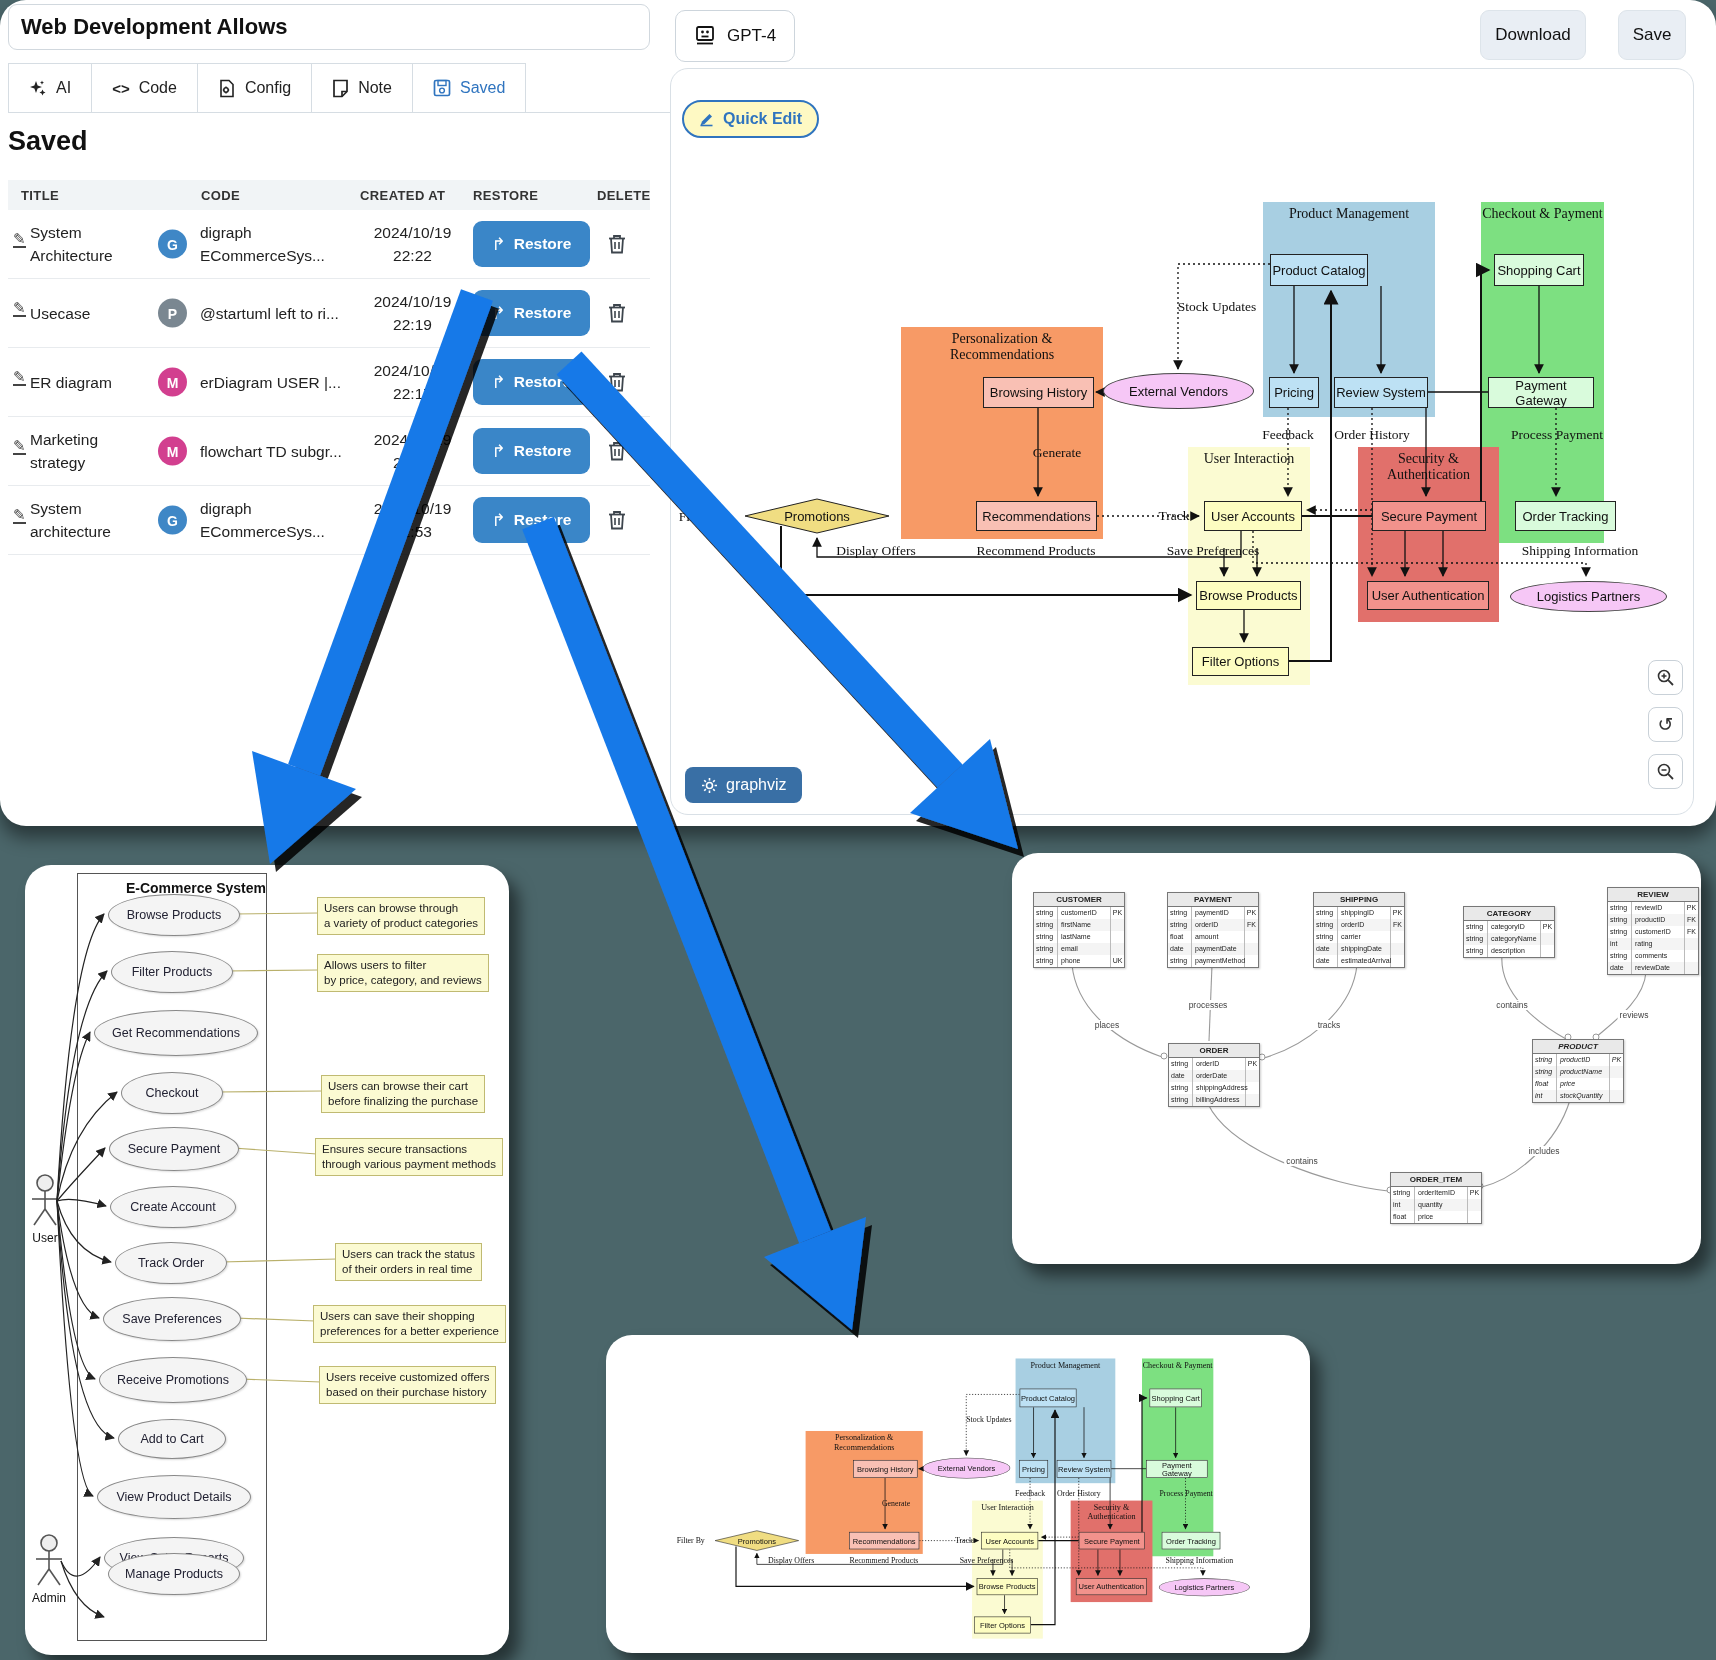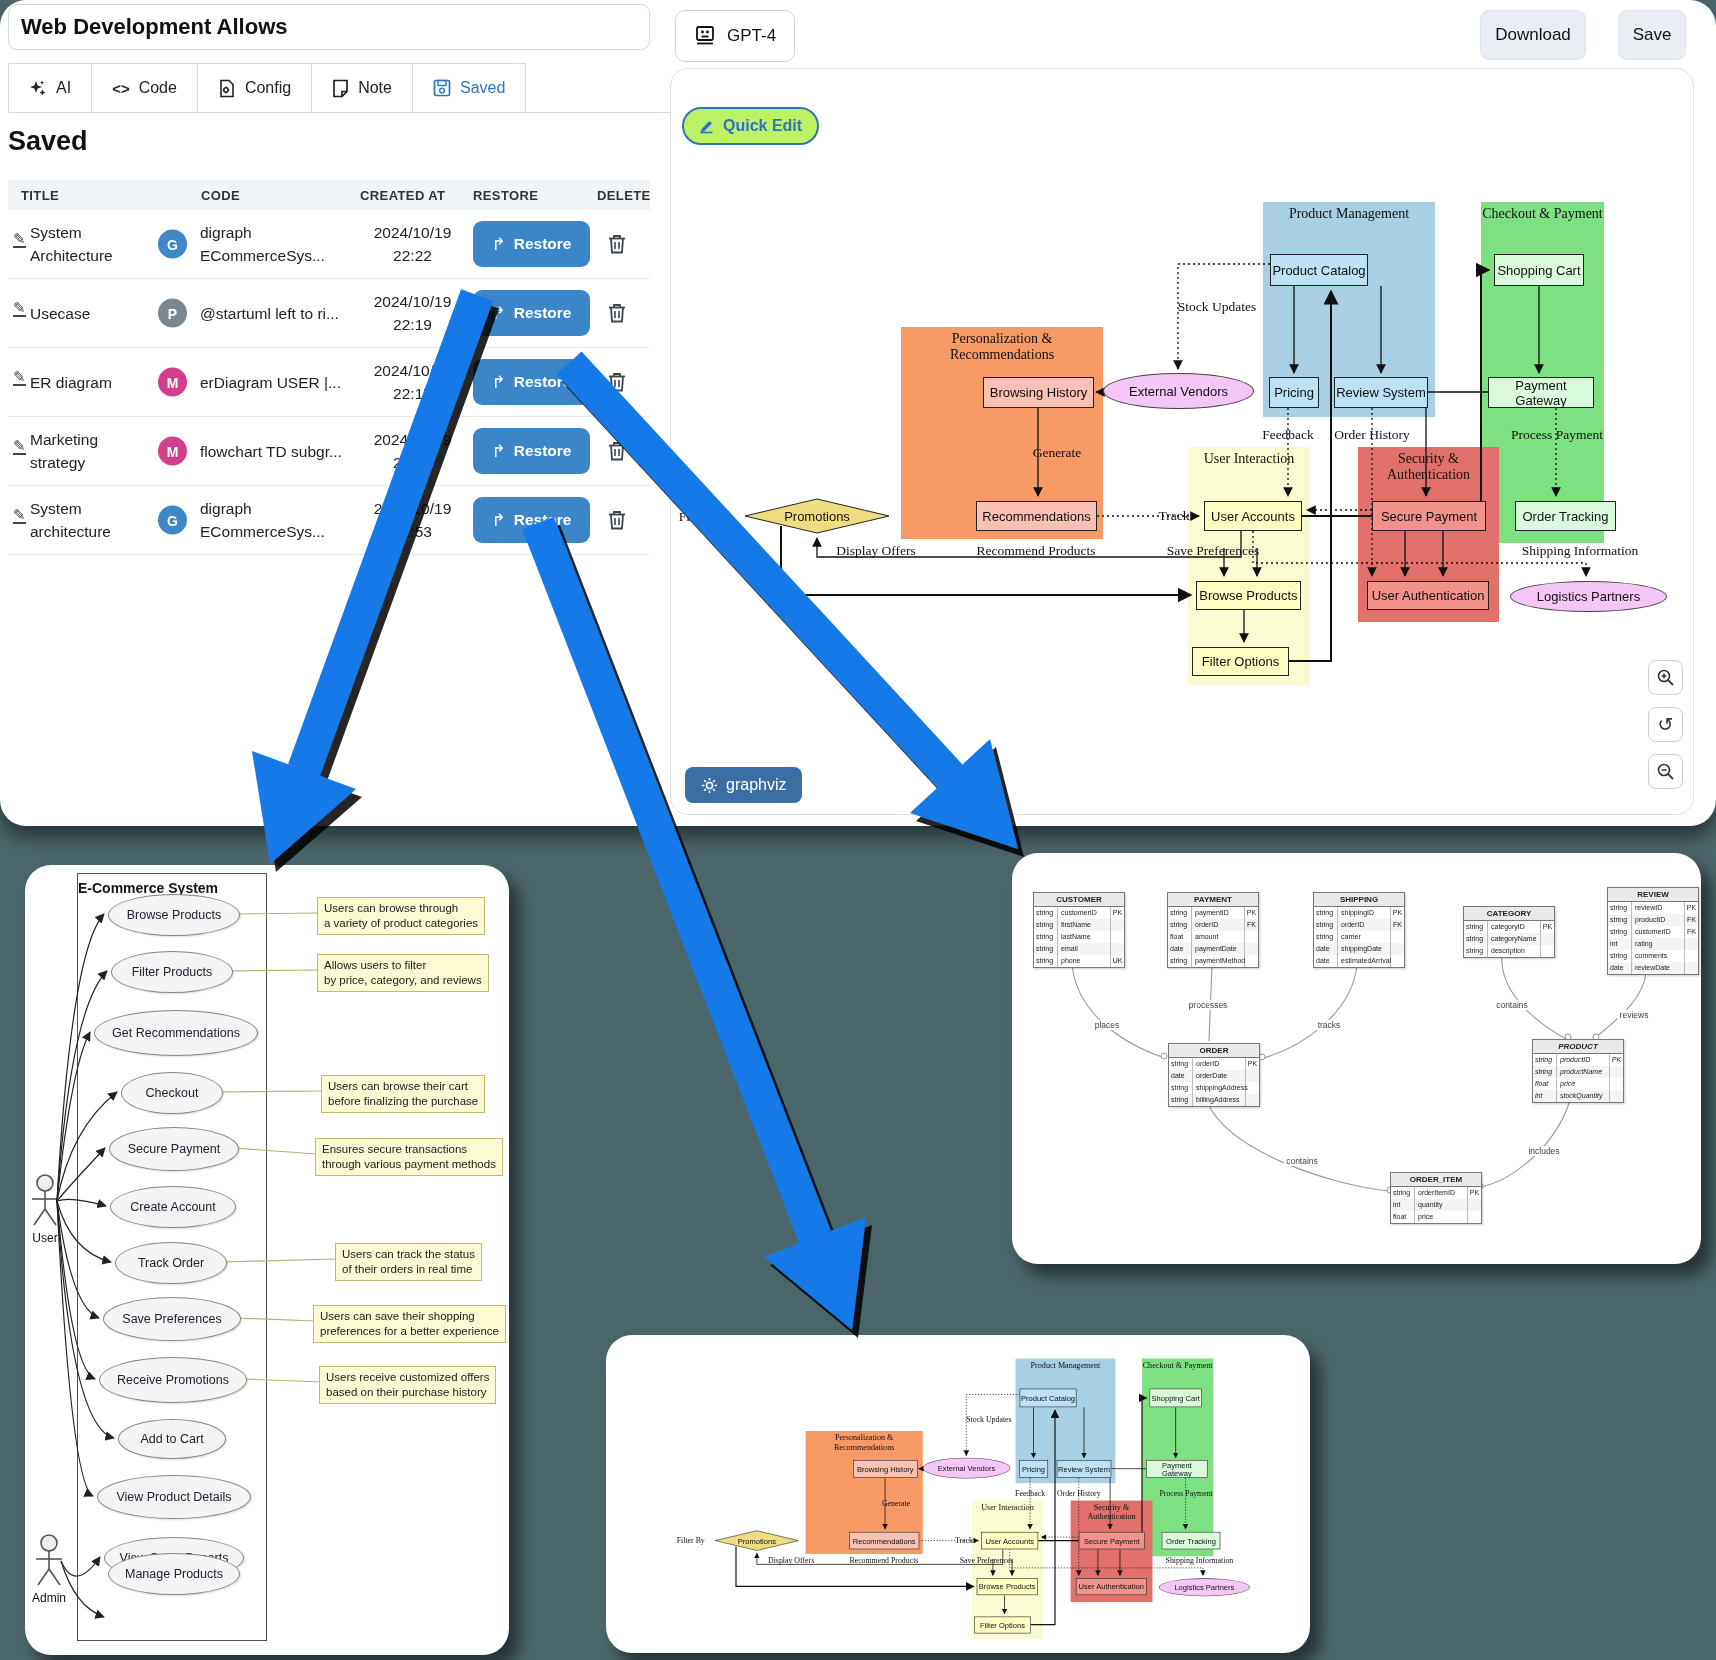--- a/index.html
+++ b/index.html
@@ -23,39 +23,39 @@
   .srow .badge{position:absolute;left:150px;top:50%;transform:translateY(-50%);width:29px;height:29px;border-radius:50%;color:#fff;font-weight:bold;font-size:14px;display:flex;align-items:center;justify-content:center;}
   .srow .rcode{position:absolute;left:192px;top:50%;transform:translateY(-50%);width:155px;font-size:15.5px;color:#222;line-height:23px;}
   .srow .rdate{position:absolute;left:352px;top:50%;transform:translateY(-50%);width:105px;text-align:center;font-size:15.5px;color:#222;line-height:23px;}
   .restore-btn{position:absolute;left:465px;top:11px;width:117px;height:46px;background:#3a86c8;border-radius:9px;color:#fff;display:flex;align-items:center;justify-content:center;gap:8px;font-size:15.5px;font-weight:bold;cursor:pointer;}
   .restore-btn .ric{font-size:17px;font-weight:normal;}
   .trash{position:absolute;left:600px;top:24px;width:18px;height:20px;cursor:pointer;}
   
   .canvas-panel{position:absolute;left:670px;top:68px;width:1024px;height:747px;border:1px solid #d9e0e6;border-radius:18px;background:#fff;box-sizing:border-box;}
   .chip{position:absolute;left:675px;top:10px;height:50px;border:1px solid #cdd5dc;border-radius:10px;background:#fff;display:flex;align-items:center;gap:11px;padding:0 18px;font-size:17px;color:#111;cursor:pointer;}
   .topbtn{position:absolute;top:10px;height:48px;background:#e9eef4;border:1px solid #dde4ea;border-radius:9px;display:flex;align-items:center;justify-content:center;font-size:17px;color:#111;cursor:pointer;}
-  .quick-edit{position:absolute;left:11px;top:38px;height:34px;border:2.5px solid #2f74bf;border-radius:19px;display:flex;align-items:center;gap:9px;padding:0 15px;color:#2f74bf;font-weight:bold;font-size:16px;cursor:pointer;background:#bef264;}
+  .quick-edit{position:absolute;left:11px;top:31px;height:34px;border:2.5px solid #2f74bf;border-radius:19px;display:flex;align-items:center;gap:9px;padding:0 15px;color:#2f74bf;font-weight:bold;font-size:16px;cursor:pointer;background:#fef9c3;}
   .engine-btn{position:absolute;left:14px;top:698px;height:36px;padding:0 16px;background:#396fa5;border-radius:8px;color:#fff;display:flex;align-items:center;gap:8px;font-size:16px;cursor:pointer;}
   .zoombtn{position:absolute;left:977px;width:33px;height:33px;border:1px solid #c9d1d8;border-radius:8px;background:#fff;display:flex;align-items:center;justify-content:center;cursor:pointer;color:#333;}
   
   .flow-holder{position:absolute;left:10px;top:127px;width:990px;height:490px;}
   .flow-canvas{position:relative;width:990px;height:490px;}
   .flow-cluster{position:absolute;z-index:1;}
   .flow-cluster .cl-label{position:absolute;top:4px;left:0;width:100%;text-align:center;font-family:"Liberation Serif",serif;font-size:14px;color:#111;}
   .flow-svg{position:absolute;left:0;top:0;z-index:2;}
   .flow-node{position:absolute;z-index:3;border:1px solid #222;display:flex;align-items:center;justify-content:center;font-size:13px;color:#111;text-align:center;box-sizing:border-box;}
   .flow-node.ellipse{border-radius:50%;border-color:#444;}
   .flow-node.noborder{border:none;background:transparent;z-index:4;}
   .flow-elabel{position:absolute;z-index:4;transform:translate(-50%,-50%);font-family:"Liberation Serif",serif;font-size:13.5px;color:#111;white-space:nowrap;}
   
   .panel{position:absolute;background:#fff;border-radius:26px;box-shadow:10px 12px 16px rgba(0,0,0,.5);}
   
   .uc-canvas{position:relative;width:484px;height:790px;}
   .uc-system{position:absolute;border:1.5px solid #555;background:#fff;}
-  .uc-system .uc-sys-title{position:absolute;top:6px;width:100%;text-align:left;font-weight:bold;font-size:14px;color:#111;}
+  .uc-system .uc-sys-title{position:absolute;top:6px;width:100%;text-align:right;font-weight:bold;font-size:14px;color:#111;}
   .uc-ellipse{position:absolute;border:1px solid #888;border-radius:50%;background:#f4f4f4;display:flex;align-items:center;justify-content:center;font-size:12.5px;color:#223;z-index:3;box-shadow:1px 1px 2px rgba(0,0,0,.15);}
   .uc-note{position:absolute;background:#fbfad2;border:1px solid #c0ba72;font-size:11.5px;color:#222;line-height:15px;padding:3px 6px;white-space:pre-line;z-index:3;}
   .uc-actor-label{position:absolute;transform:translateX(-50%);font-size:12px;color:#111;z-index:3;}
   
   .er-canvas{position:relative;width:689px;height:411px;font-family:"Liberation Sans",sans-serif;}
   .er-entity{position:absolute;border:1px solid #777;background:#fff;z-index:3;box-shadow:1px 1px 2px rgba(0,0,0,.2);}
   .er-title{background:#e9e9e9;border-bottom:1px solid #777;font-weight:bold;font-size:8px;text-align:center;height:13px;line-height:13px;color:#222;}
   .er-row{display:flex;height:12px;line-height:12px;font-size:7px;color:#222;}
   .er-row:nth-child(odd){background:#f4f4f4;}
   .er-type{width:24px;padding-left:2px;border-right:1px solid #bbb;box-sizing:border-box;}

